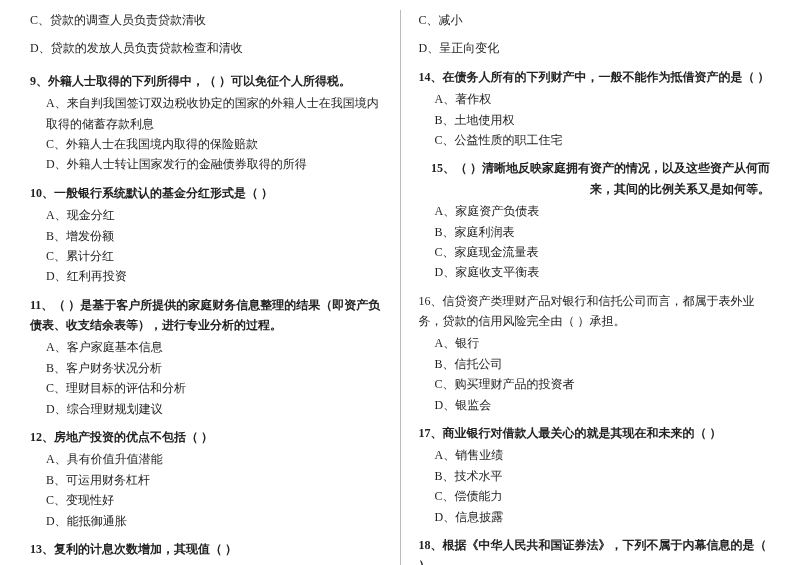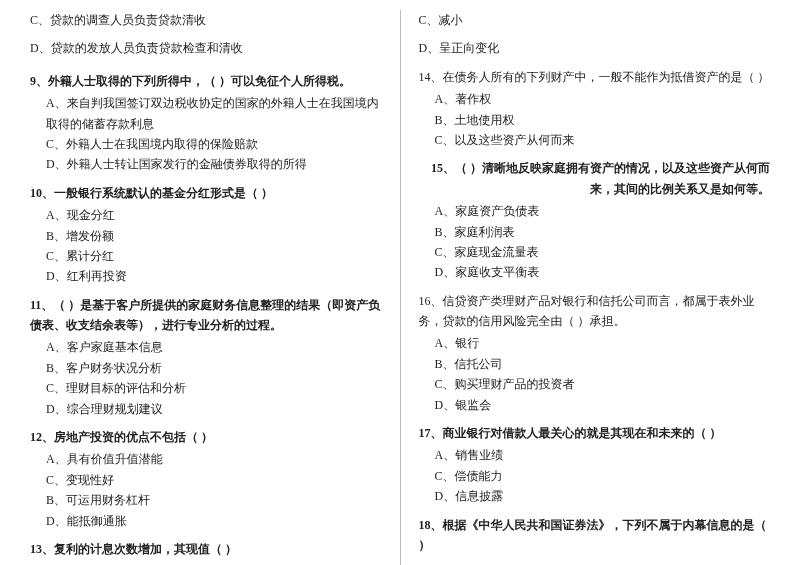--- a/index.html
+++ b/index.html
@@ -73,58 +73,59 @@
       <div class="question-block">
         <span class="question-title" style="font-weight: bold;">11、（    ）是基于客户所提供的家庭财务信息整理的结果（即资产负债表、收支结余表等），进行专业分析的过程。</span>
         <span class="option">A、客户家庭基本信息</span>
         <span class="option">B、客户财务状况分析</span>
         <span class="option">C、理财目标的评估和分析</span>
         <span class="option">D、综合理财规划建议</span>
       </div>
       <div class="question-block">
         <span class="question-title" style="font-weight: bold;">12、房地产投资的优点不包括（    ）</span>
         <span class="option">A、具有价值升值潜能</span>
+        <span class="option">B、可运用财务杠杆</span>
         <span class="option">C、变现性好</span>
-        <span class="option">B、可运用财务杠杆</span>
         <span class="option">D、能抵御通胀</span>
       </div>
       <div class="question-block">
         <span class="question-title" style="font-weight: bold;">13、复利的计息次数增加，其现值（    ）</span>
       </div>
     </div>
   <div class="right-col" id="right-col">
       <div class="question-block">
         <span class="question-title">C、减小</span>
       </div>
       <div class="question-block">
         <span class="question-title">D、呈正向变化</span>
       </div>
       <div class="question-block">
-        <span class="question-title" style="font-weight: normal;">14、在债务人所有的下列财产中，一般不能作为抵借资产的是（    ）</span>
+        <span class="question-title" style="font-weight: bold;">14、在债务人所有的下列财产中，一般不能作为抵借资产的是（    ）</span>
         <span class="option">A、著作权</span>
         <span class="option">B、土地使用权</span>
-        <span class="option">C、以及这些资产从何而来</span>
+        <span class="option">C、公益性质的职工住宅</span>
       </div>
       <div class="question-block">
         <span class="question-title" style="font-weight: bold; text-align: right;">15、（    ）清晰地反映家庭拥有资产的情况，以及这些资产从何而来，其间的比例关系又是如何等。</span>
         <span class="option">A、家庭资产负债表</span>
         <span class="option">B、家庭利润表</span>
         <span class="option">C、家庭现金流量表</span>
         <span class="option">D、家庭收支平衡表</span>
       </div>
       <div class="question-block">
         <span class="question-title" style="font-weight: normal;">16、信贷资产类理财产品对银行和信托公司而言，都属于表外业务，贷款的信用风险完全由（    ）承担。</span>
         <span class="option">A、银行</span>
         <span class="option">B、信托公司</span>
         <span class="option">C、购买理财产品的投资者</span>
         <span class="option">D、银监会</span>
       </div>
       <div class="question-block">
         <span class="question-title" style="font-weight: bold;">17、商业银行对借款人最关心的就是其现在和未来的（    ）</span>
         <span class="option">A、销售业绩</span>
+        <span class="option">B、技术水平</span>
         <span class="option">C、偿债能力</span>
         <span class="option">D、信息披露</span>
       </div>
       <div class="question-block">
         <span class="question-title" style="font-weight: bold;">18、根据《中华人民共和国证券法》，下列不属于内幕信息的是（    ）</span>
       </div>
     </div>
 </div>
 
 </body></html>

